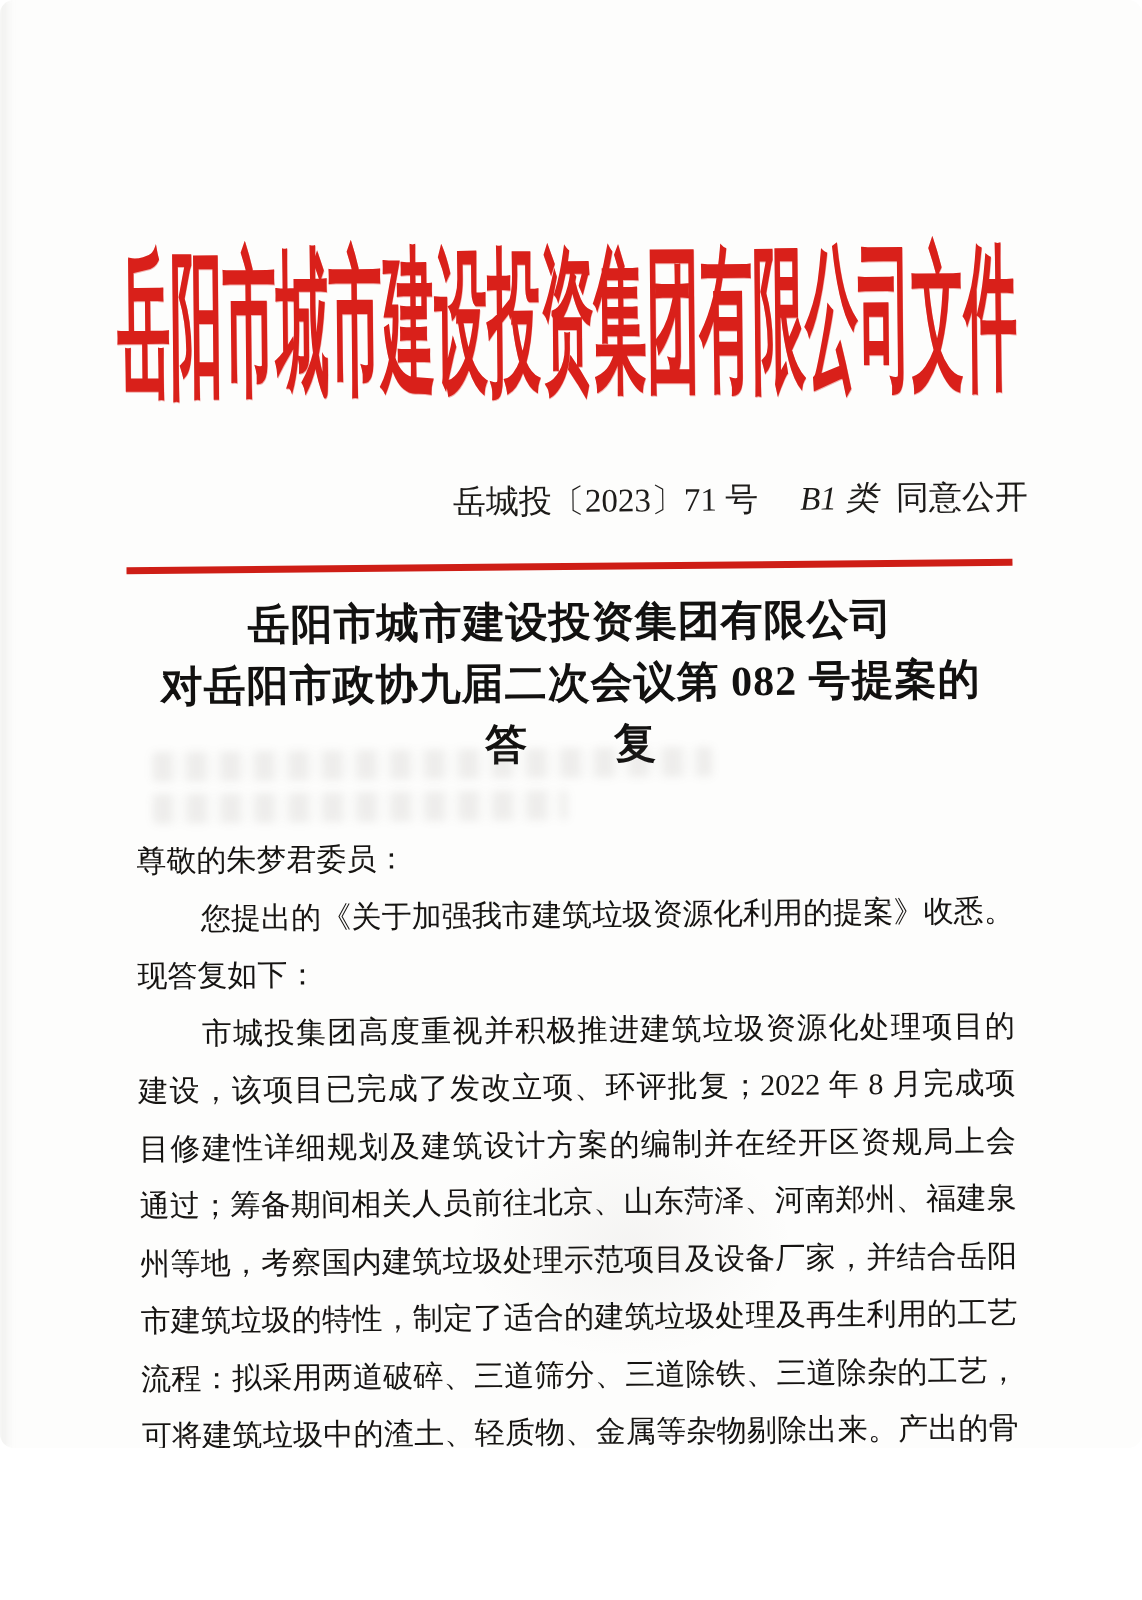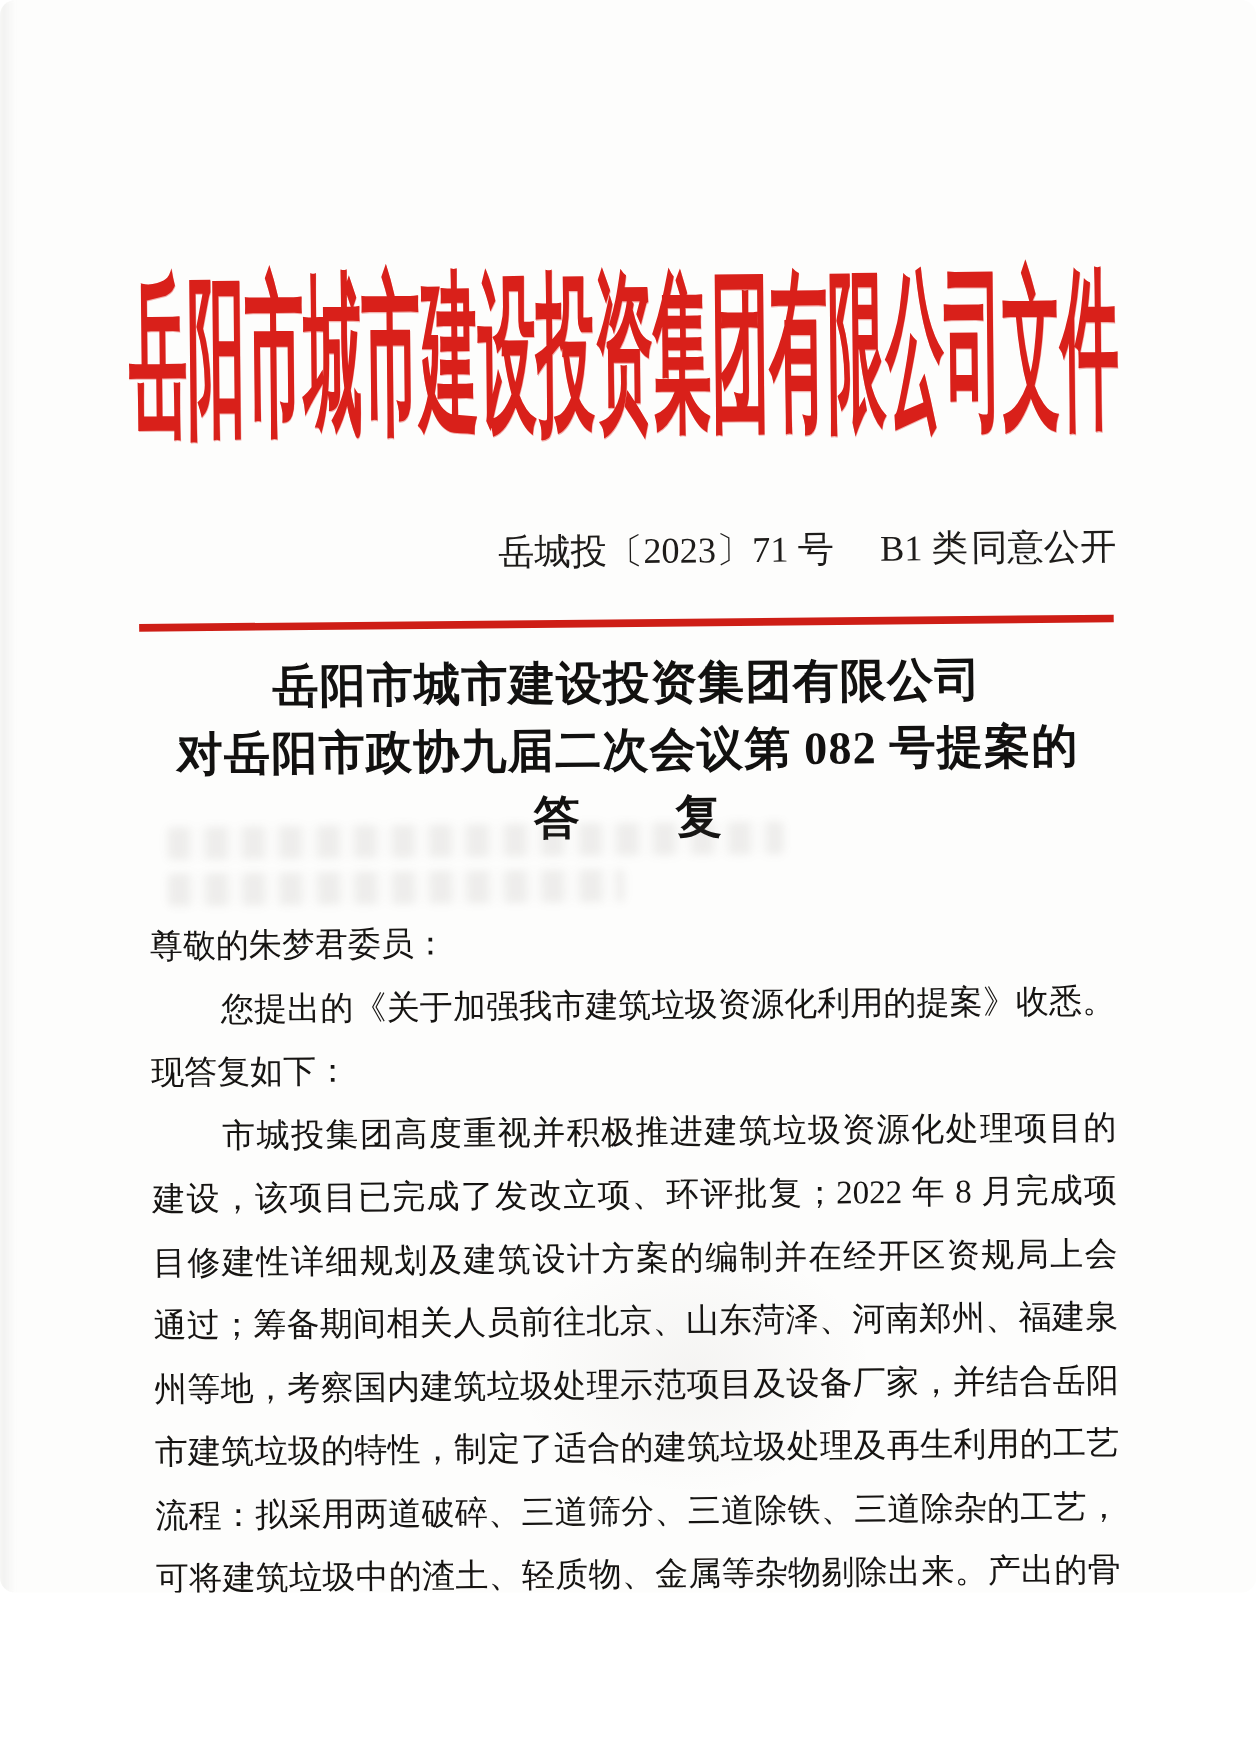--- a/index.html
+++ b/index.html
@@ -53,21 +53,21 @@
     top: 480px;
     left: 455px;
     height: 42px;
     display: flex;
     align-items: center;
     font-size: 33px;
     color: #1e1c1a;
     white-space: nowrap;
   }
   .doc-line .doc-number { margin-right: 42px; }
-  .doc-line .doc-category { margin-right: 3px; }
+  .doc-line .doc-category { margin-right: 18px; font-style: italic; }
   .red-rule {
     position: absolute;
     top: 563px;
     left: 128px;
     width: 886px;
     height: 7px;
     background: #ce1e16;
   }
   .title-block {
     position: absolute;

